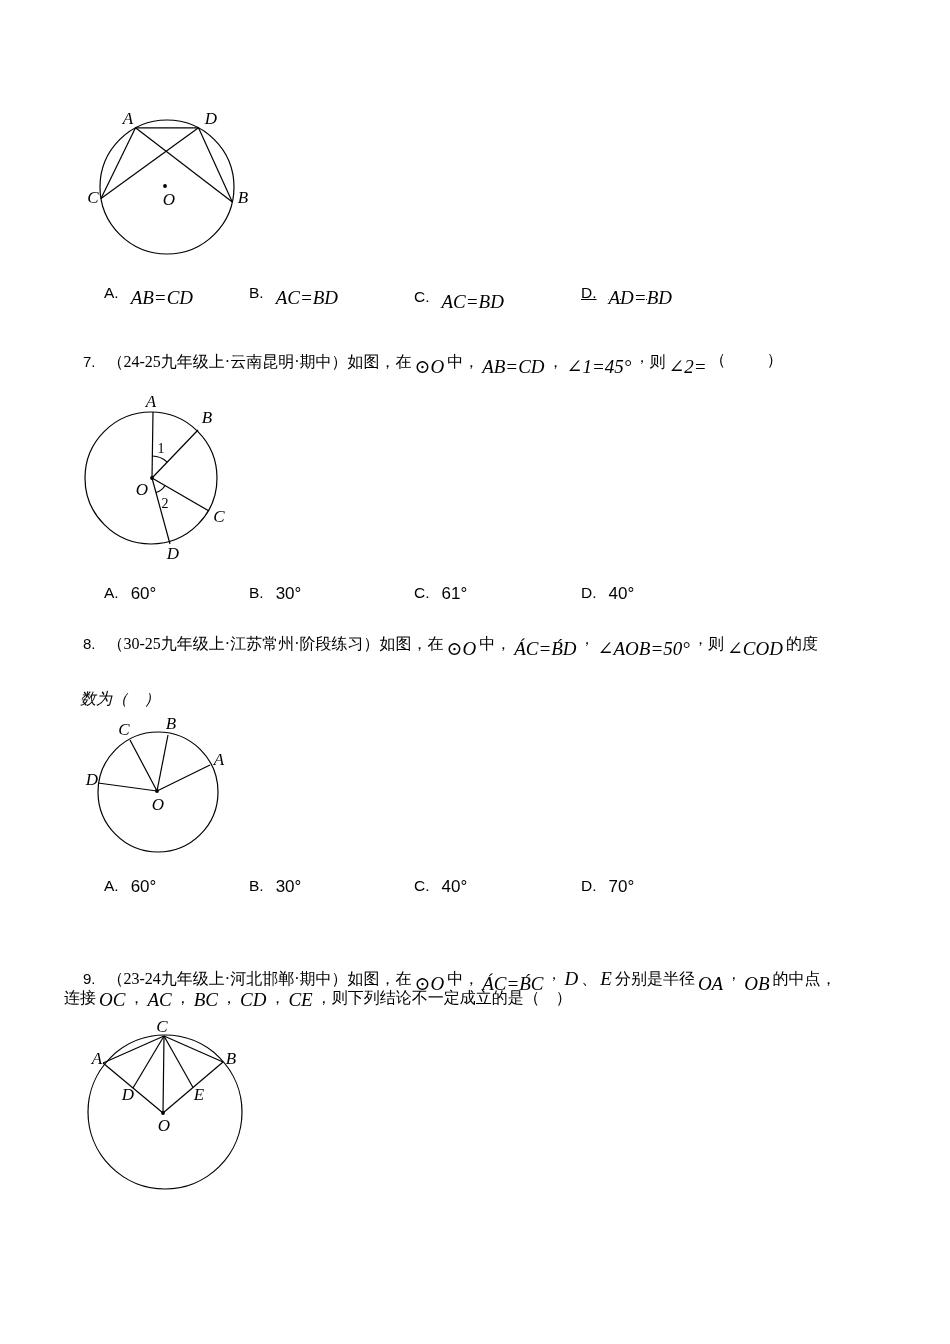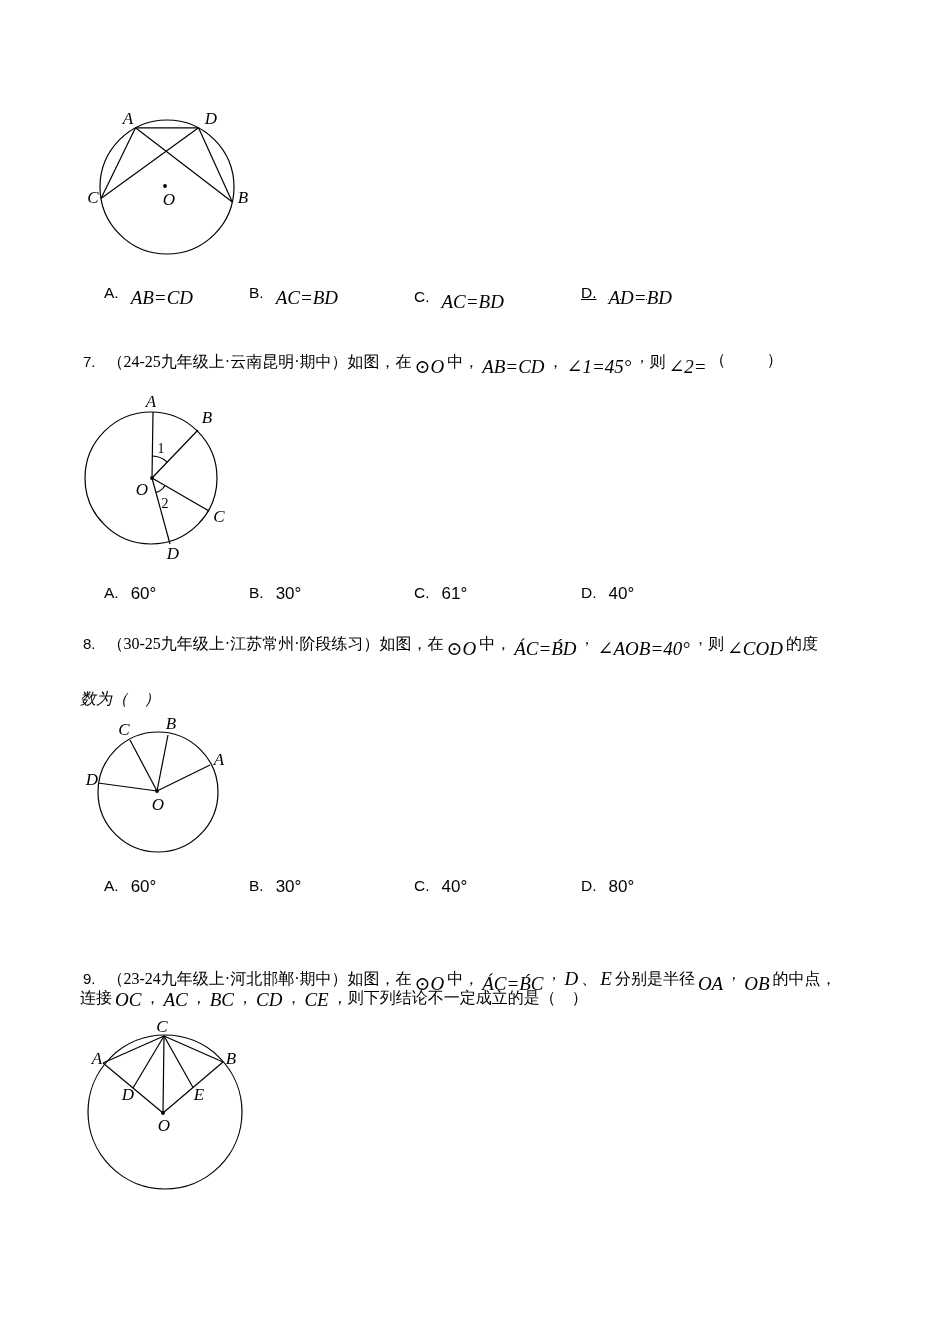--- a/index.html
+++ b/index.html
@@ -85,21 +85,21 @@
   </div>
 
   <div class="optrow" style="top:584px;">
     <span class="opt" style="left:28px;"><span class="opt-label">A.</span><span class="opt-deg">60°</span></span>
     <span class="opt" style="left:173px;"><span class="opt-label">B.</span><span class="opt-deg">30°</span></span>
     <span class="opt" style="left:338px;"><span class="opt-label">C.</span><span class="opt-deg">61°</span></span>
     <span class="opt" style="left:505px;"><span class="opt-label">D.</span><span class="opt-deg">40°</span></span>
   </div>
 
   <div class="line" style="left:83px; top:626px;">
-    <span class="num">8.</span><span class="cn">（30-25九年级上·江苏常州·阶段练习）如图，在</span><span class="m">⊙O</span><span class="cn">中，</span><span class="m">ÁC=B́D</span><span class="cm">，</span><span class="m">∠AOB=40°</span><span class="cm">，</span><span class="cn">则</span><span class="m">∠COD</span><span class="cn">的度</span>
+    <span class="num">8.</span><span class="cn">（30-25九年级上·江苏常州·阶段练习）如图，在</span><span class="m">⊙O</span><span class="cn">中，</span><span class="m">ÁC=B́D</span><span class="cm">，</span><span class="m">∠AOB=50°</span><span class="cm">，</span><span class="cn">则</span><span class="m">∠COD</span><span class="cn">的度</span>
   </div>
 
   <div class="line" style="left:80px; top:686px;font-style:italic;">
     <span class="cn">数为（　）</span>
   </div>
 
   <div class="fig" style="left:85px; top:713px;">
     <svg width="152" height="152" viewBox="0 0 152 152">
       <circle class="stroke" cx="73" cy="79" r="60"></circle>
       <line class="stroke" x1="72" y1="78" x2="125" y2="52"></line>
@@ -112,28 +112,28 @@
       <text class="figlabel" x="134" y="52">A</text>
       <text class="figlabel" x="7" y="72">D</text>
       <text class="figlabel" x="73" y="97">O</text>
     </svg>
   </div>
 
   <div class="optrow" style="top:877px;">
     <span class="opt" style="left:28px;"><span class="opt-label">A.</span><span class="opt-deg">60°</span></span>
     <span class="opt" style="left:173px;"><span class="opt-label">B.</span><span class="opt-deg">30°</span></span>
     <span class="opt" style="left:338px;"><span class="opt-label">C.</span><span class="opt-deg">40°</span></span>
-    <span class="opt" style="left:505px;"><span class="opt-label">D.</span><span class="opt-deg">80°</span></span>
+    <span class="opt" style="left:505px;"><span class="opt-label">D.</span><span class="opt-deg">70°</span></span>
   </div>
 
   <div class="line" style="left:83px; top:961px;">
     <span class="num">9.</span><span class="cn">（23-24九年级上·河北邯郸·期中）如图，在</span><span class="m">⊙O</span><span class="cn">中，</span><span class="m">ÁC=B́C</span><span class="cm">，</span><span class="m" style="vertical-align:-1px;">D</span><span class="cn">、</span><span class="m" style="vertical-align:-1px;">E</span><span class="cn">分别是半径</span><span class="m">OA</span><span class="cm">，</span><span class="m">OB</span><span class="cn">的中点，</span>
   </div>
 
-  <div class="line" style="left:80px; top:985px;">
+  <div class="line" style="left:64px; top:985px;">
     <span class="cn">连接</span><span class="m" style="vertical-align:-3px;">OC</span><span class="cn">，</span><span class="m" style="vertical-align:-3px;">AC</span><span class="cn">，</span><span class="m" style="vertical-align:-3px;">BC</span><span class="cn">，</span><span class="m" style="vertical-align:-3px;">CD</span><span class="cn">，</span><span class="m" style="vertical-align:-3px;">CE</span><span class="cn">，</span><span class="cn">则下列结论不一定成立的是（　）</span>
   </div>
 
   <div class="fig" style="left:75px; top:1018px;">
     <svg width="192" height="188" viewBox="0 0 192 188">
       <circle class="stroke" cx="90" cy="94" r="77"></circle>
       <line class="stroke" x1="88" y1="95" x2="28" y2="45"></line>
       <line class="stroke" x1="88" y1="95" x2="148" y2="44"></line>
       <line class="stroke" x1="88" y1="95" x2="89" y2="18"></line>
       <line class="stroke" x1="89" y1="18" x2="28" y2="45"></line>

